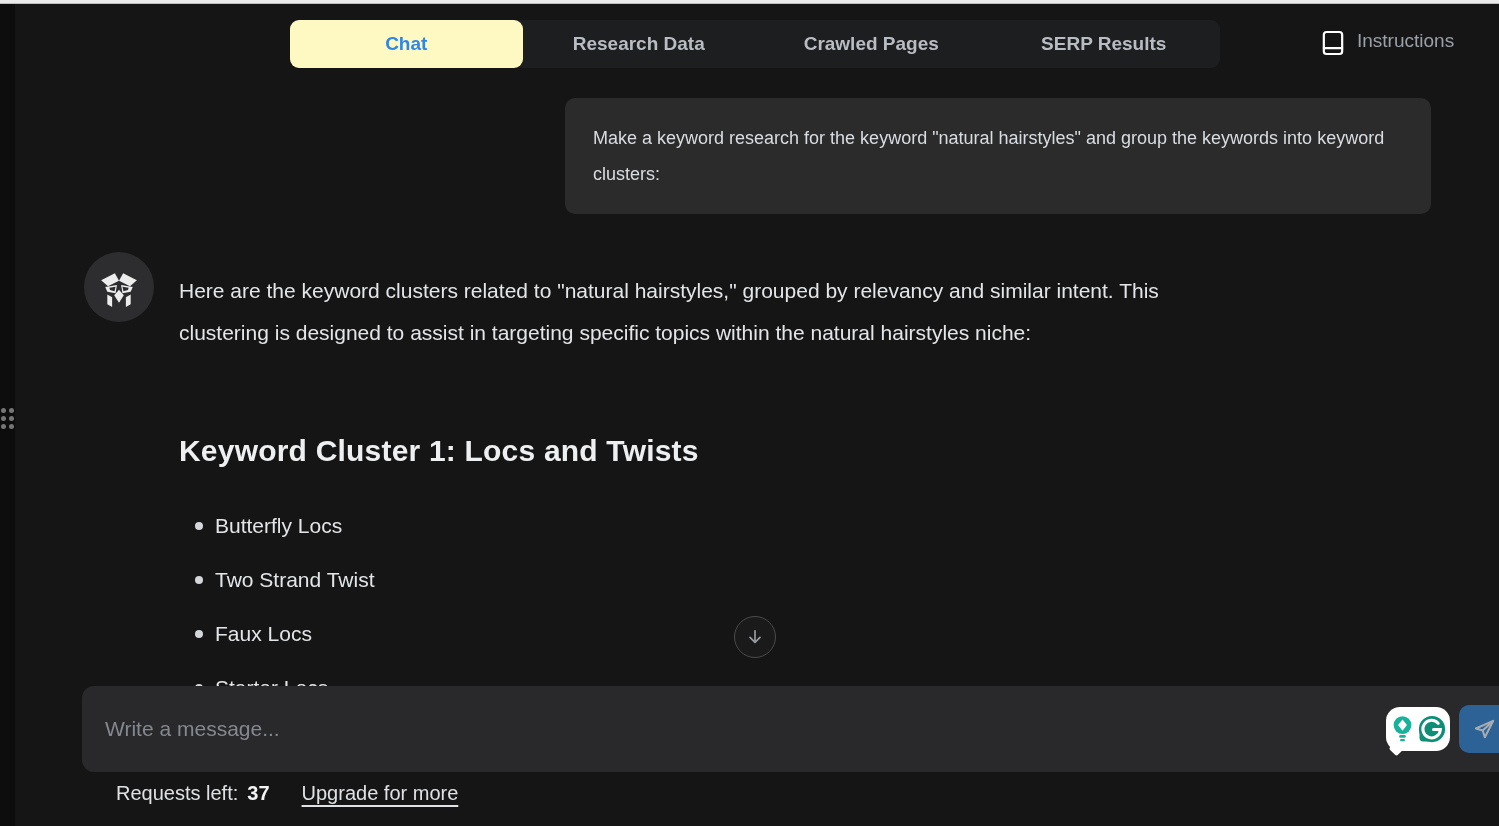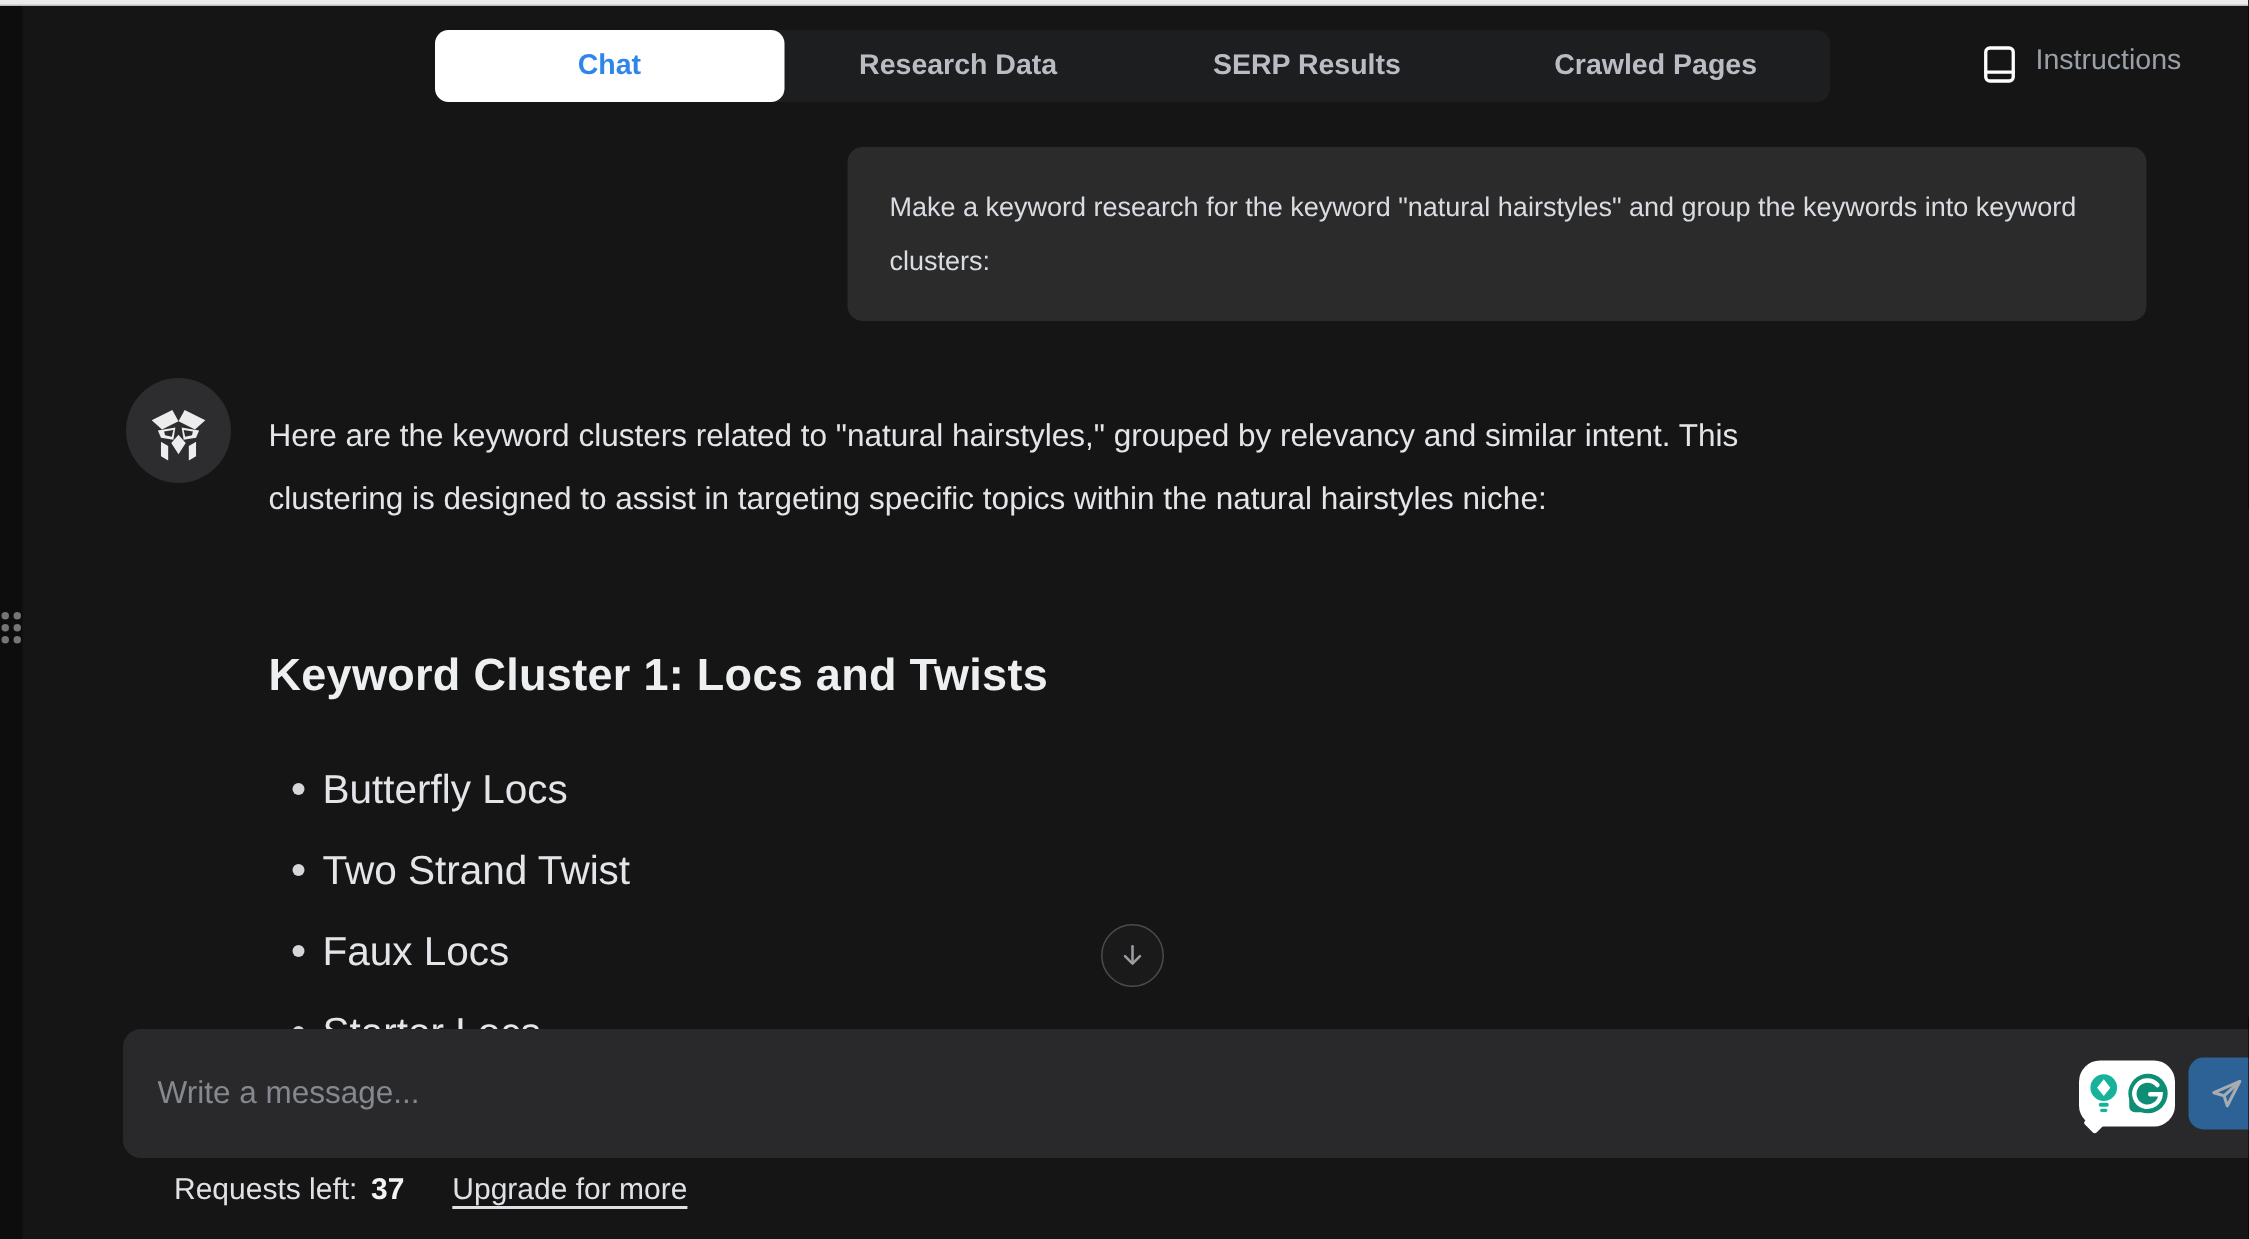--- a/index.html
+++ b/index.html
@@ -52,21 +52,21 @@
   }
   .tab {
     flex: 1;
     display: flex; align-items: center; justify-content: center;
     font-size: 19px; font-weight: 600;
     color: #b9bdc3;
     border-radius: 9px;
     cursor: pointer;
   }
   .tab.active {
-    background: #ffffff;
+    background: #fef9c3;
     color: #2e86eb;
   }
 
   
   .instructions {
     position: absolute; left: 1322px; top: 30px;
     display: flex; gap: 13px;
     cursor: pointer;
   }
   .instructions .icon { width: 22px; height: 26px; display: block; }
@@ -103,21 +103,21 @@
     font-size: 30px; font-weight: 700;
     color: #edeff1;
     letter-spacing: 0.2px;
   }
   .bullet-list {
     position: absolute; left: 215px; top: 512px;
     list-style: none;
   }
   .bullet-list li {
     position: relative;
-    font-size: 27px; line-height: 28px;
+    font-size: 21px; line-height: 28px;
     color: #e3e5e8;
     margin-bottom: 26px;
   }
   .bullet-list li::before {
     content: "";
     position: absolute; left: -20px; top: 10px;
     width: 8px; height: 8px; border-radius: 50%;
     background: #d4d6d9;
   }
 
@@ -212,22 +212,22 @@
         <span></span>
         <span></span>
         <span></span>
         <span></span>
     </div>
   </div>
 
   <nav class="tabbar">
     <div class="tab active">Chat</div>
     <div class="tab">Research Data</div>
+    <div class="tab">Crawled Pages</div>
     <div class="tab">SERP Results</div>
-    <div class="tab">Crawled Pages</div>
   </nav>
 
   <div class="instructions">
     <svg class="icon" viewBox="0 0 24 28" fill="none" stroke="#ffffff" stroke-width="2.4" stroke-linecap="round">
       <rect x="2" y="2" width="20" height="24" rx="3"></rect>
       <line x1="2" y1="19.5" x2="22" y2="19.5"></line>
     </svg>
     <span class="label">Instructions</span>
   </div>
 

